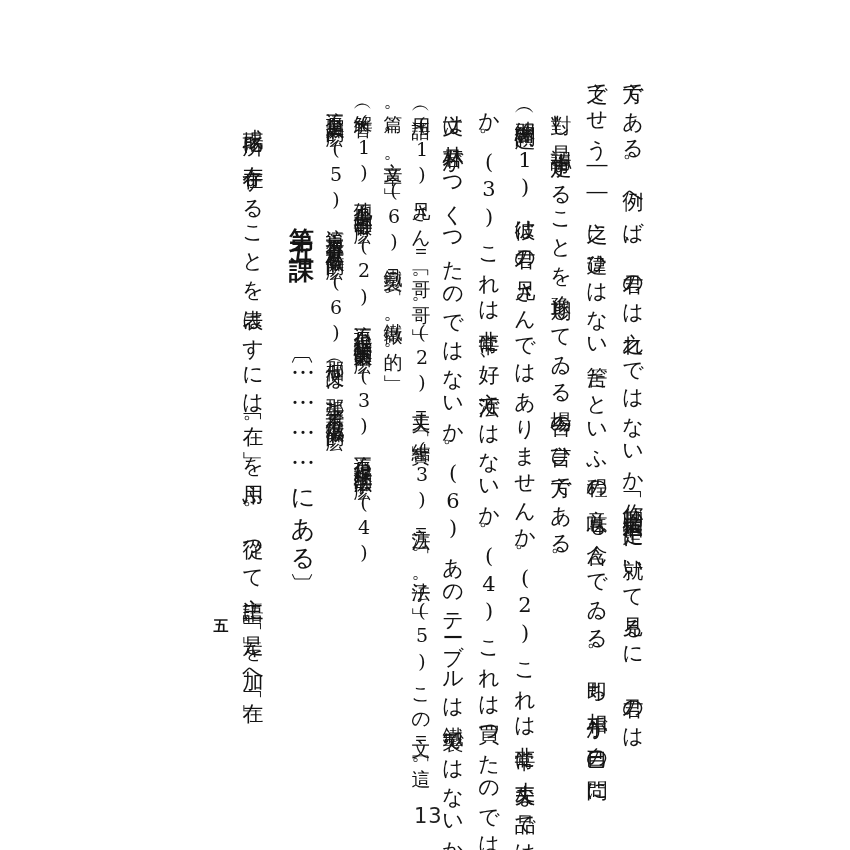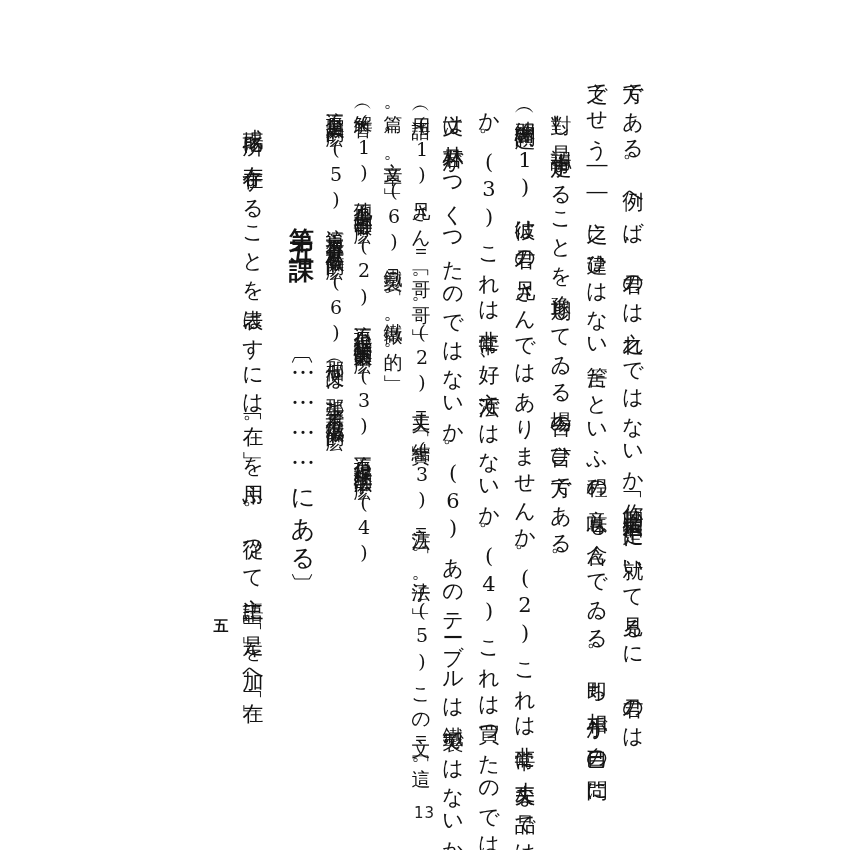--- a/index.html
+++ b/index.html
@@ -52,21 +52,21 @@
     }
     .page-kanji {
       position: absolute;
       writing-mode: vertical-rl;
       font-size: 15px;
       font-weight: bold;
     }
     .page-number {
       position: absolute;
       font-family: "DejaVu Sans", sans-serif;
-      font-size: 15px;
+      font-size: 21px;
       color: #222;
       letter-spacing: 1px;
     }
   </style>
 </head>
 <body>
 
 <div class="page">
 
   <div class="col" style="left:622px; top:66px;">方である。例へば、君のは之れではないか「你的是這個不是」に就いて見るに　君のは</div>

